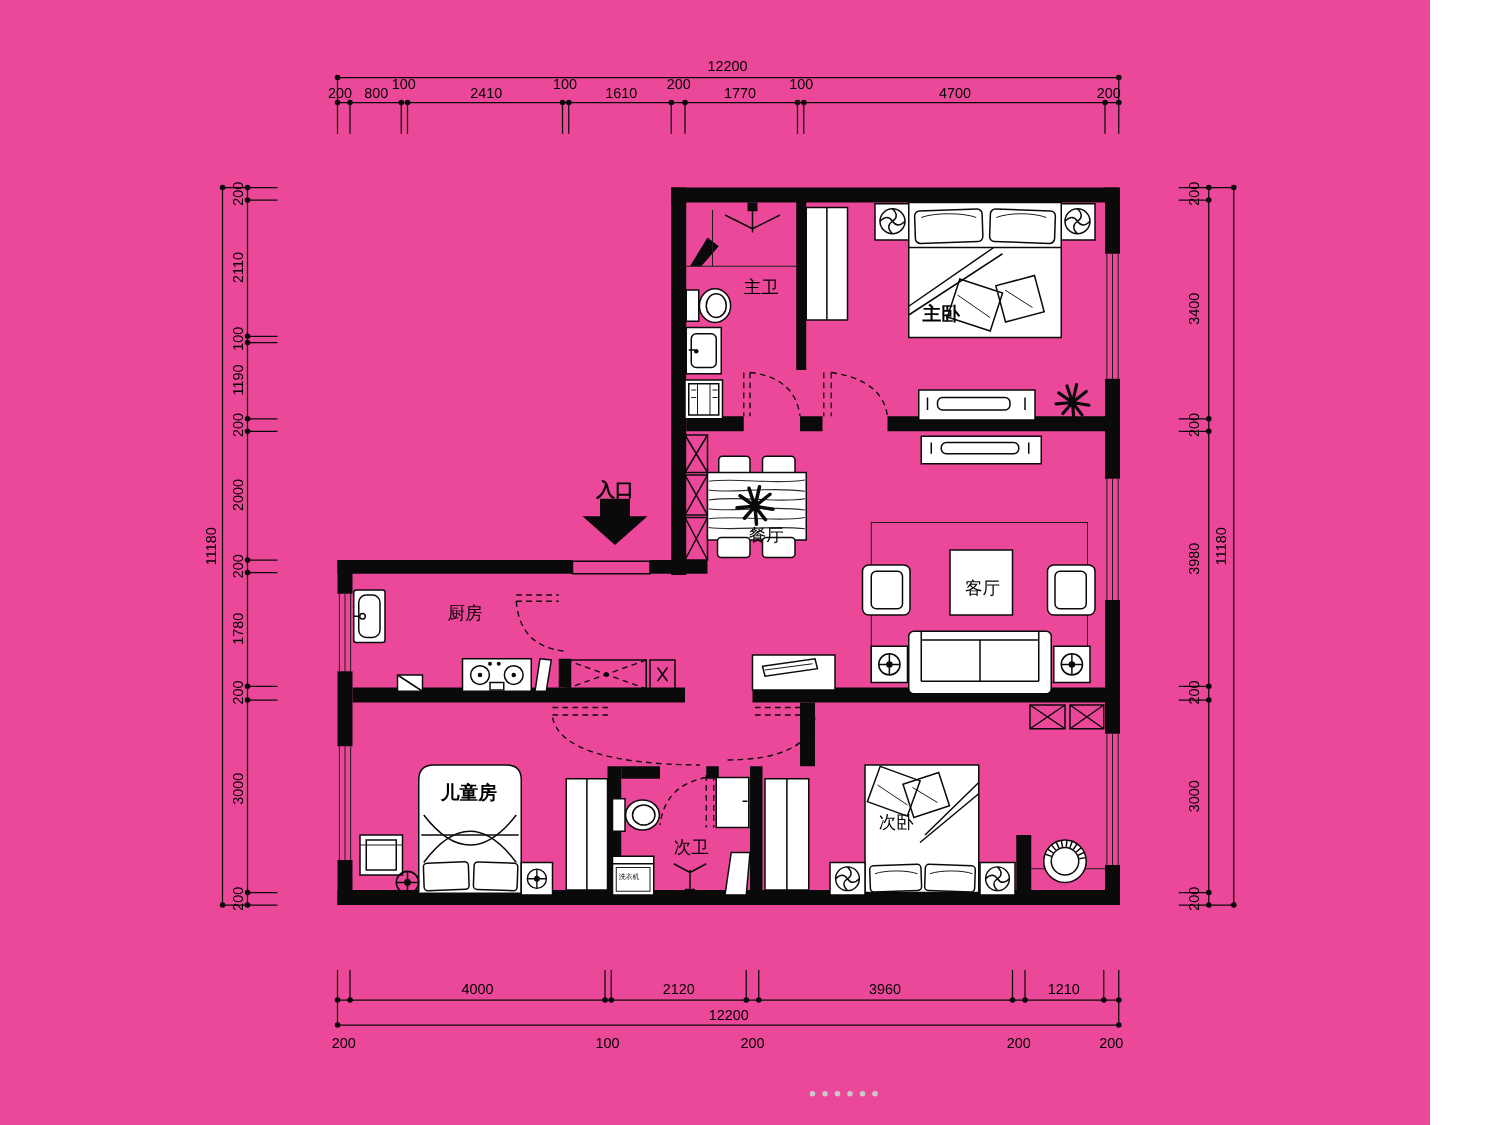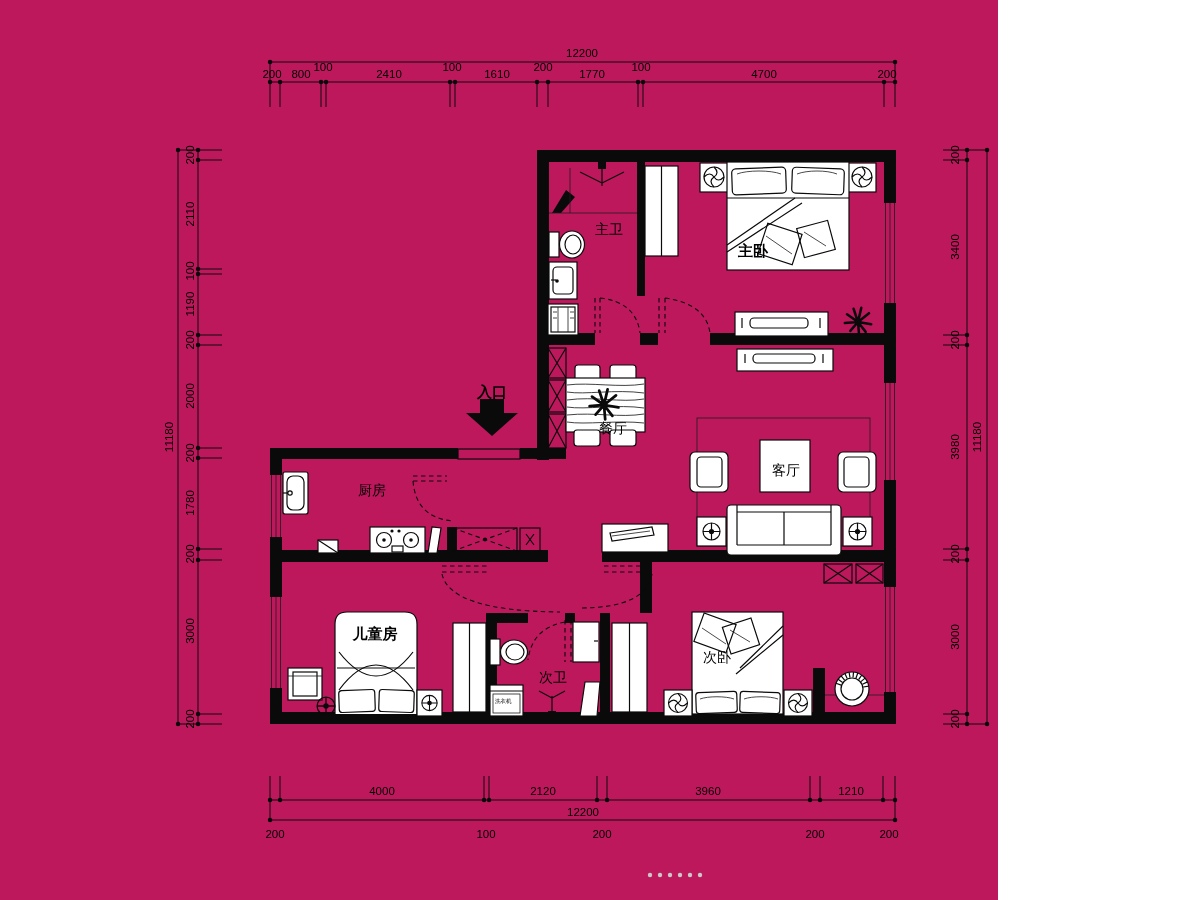--- a/index.html
+++ b/index.html
@@ -1,16 +1,16 @@
 <!DOCTYPE html>
 <html><head>
 <meta charset="utf-8">
 <style>
   html,body{margin:0;padding:0;background:#fff;}
-  #stage{position:relative;width:998px;height:900px;background:#be185d;overflow:hidden;}
+  #stage{position:relative;width:1144px;height:900px;background:#ec4899;overflow:hidden;}
   svg{display:block;}
   .w{fill:#0a0a0a;stroke:none;}
   .t{fill:none;stroke:#0a0a0a;stroke-width:1.2;}
   .t2{fill:#fff;stroke:#0a0a0a;stroke-width:1.2;}
   .thin{fill:none;stroke:#1c1c1c;stroke-width:.8;}
   .d{fill:none;stroke:#0a0a0a;stroke-width:1.1;stroke-dasharray:4.5 3.5;}
   .dimln{stroke:#0a0a0a;stroke-width:1;fill:none;}
   .dots{stroke:#0a0a0a;stroke-width:4.4;stroke-linecap:round;fill:none;}
   text{font-family:"Liberation Sans","DejaVu Sans",sans-serif;fill:#000;}
   .dt{font-size:11.5px;}

